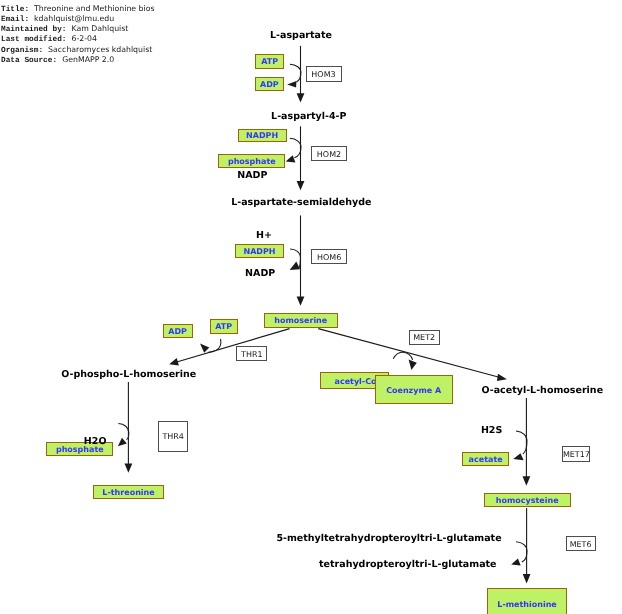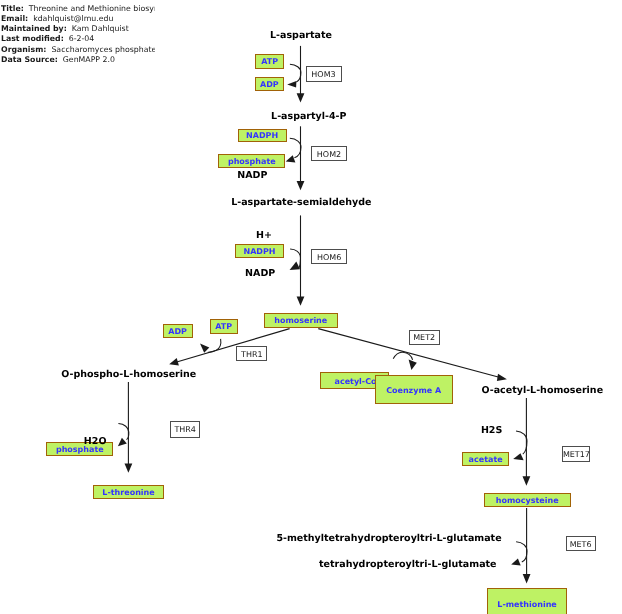--- a/index.html
+++ b/index.html
@@ -4,21 +4,21 @@
 <style>
   html,body{margin:0;padding:0;background:#ffffff;}
   body{width:622px;height:614px;position:relative;overflow:hidden;
        font-family:"DejaVu Sans",sans-serif;
        -webkit-font-smoothing:antialiased;text-rendering:geometricPrecision;}
   #root{position:absolute;left:0;top:0;width:622px;height:614px;background:#fff;}
 
   
   #info{position:absolute;left:1px;top:3.8px;width:154px;height:62px;overflow:hidden;}
   .info-row{font-size:7.8px;color:#1a1a1a;white-space:nowrap;height:10.2px;line-height:10.2px;}
-  .info-row .k{font-weight:bold;}
+  .info-row .k{font-weight:bold;font-family:Liberation Mono, monospace;}
   .info-row .v{font-weight:normal;}
 
   
   #edges{position:absolute;left:0;top:0;width:622px;height:614px;}
   .lbl{position:absolute;white-space:nowrap;font-weight:bold;font-size:9.5px;color:#000;
        line-height:10px;transform:translate(-50%,-50%);}
   .box{position:absolute;box-sizing:border-box;white-space:nowrap;text-align:center;
        font-size:8px;line-height:1;display:flex;align-items:center;justify-content:center;}
   .box>span{display:block;transform:translateY(0.6px);}
   .mbox{border:1px solid #a16207;background:#bef264;color:#3333ff;font-weight:bold;}
@@ -27,21 +27,21 @@
 </head>
 <body>
 
 <div id="root">
 
   <div id="info">
       <div class="info-row"><span class="k">Title:</span>&nbsp;&nbsp;<span class="v">Threonine and Methionine biosynthesis</span></div>
       <div class="info-row"><span class="k">Email:</span>&nbsp;&nbsp;<span class="v">kdahlquist@lmu.edu</span></div>
       <div class="info-row"><span class="k">Maintained by:</span>&nbsp;&nbsp;<span class="v">Kam Dahlquist</span></div>
       <div class="info-row"><span class="k">Last modified:</span>&nbsp;&nbsp;<span class="v">6-2-04</span></div>
-      <div class="info-row"><span class="k">Organism:</span>&nbsp;&nbsp;<span class="v">Saccharomyces phosphate</span></div>
+      <div class="info-row"><span class="k">Organism:</span>&nbsp;&nbsp;<span class="v">Saccharomyces kdahlquist</span></div>
       <div class="info-row"><span class="k">Data Source:</span>&nbsp;&nbsp;<span class="v">GenMAPP 2.0</span></div>
     </div>
 
   <svg id="edges" width="622" height="614" viewBox="0 0 622 614">
       <g>
         <line x1="300.5" y1="45.9" x2="300.5" y2="97.42999999999999" stroke="#1a1a1a" stroke-width="1.1"></line>
         <path d="M 300.5 102.6 L 296.6 93.19999999999999 L 304.4 93.19999999999999 Z" fill="#1a1a1a"></path>
       </g>
       <g>
         <line x1="300.5" y1="126.3" x2="300.5" y2="185.13000000000002" stroke="#1a1a1a" stroke-width="1.1"></line>
@@ -159,21 +159,21 @@
       </div>
       <div class="box gbox" style="left: 311.4px; top: 248.8px; width: 35.6px; height: 15.6px;">
         <span>HOM6</span>
       </div>
       <div class="box gbox" style="left: 236.4px; top: 346.2px; width: 30.8px; height: 15.2px;">
         <span>THR1</span>
       </div>
       <div class="box gbox" style="left: 408.7px; top: 329.6px; width: 31px; height: 15.6px;">
         <span>MET2</span>
       </div>
-      <div class="box gbox" style="left: 170px; top: 420.9px; width: 30.4px; height: 17px;">
+      <div class="box gbox" style="left: 158px; top: 420.9px; width: 30.4px; height: 31px;">
         <span>THR4</span>
       </div>
       <div class="box gbox" style="left: 562.4px; top: 425.8px; width: 28px; height: 15.8px; margin-top: 20px;">
         <span>MET17</span>
       </div>
       <div class="box gbox" style="left: 565.6px; top: 536.1px; width: 30px; height: 15px;">
         <span>MET6</span>
       </div>
       <div class="lbl" style="left: 301px; top: 36px;">L-aspartate</div>
       <div class="lbl" style="left: 308.8px; top: 116.5px;">L-aspartyl-4-P</div>

